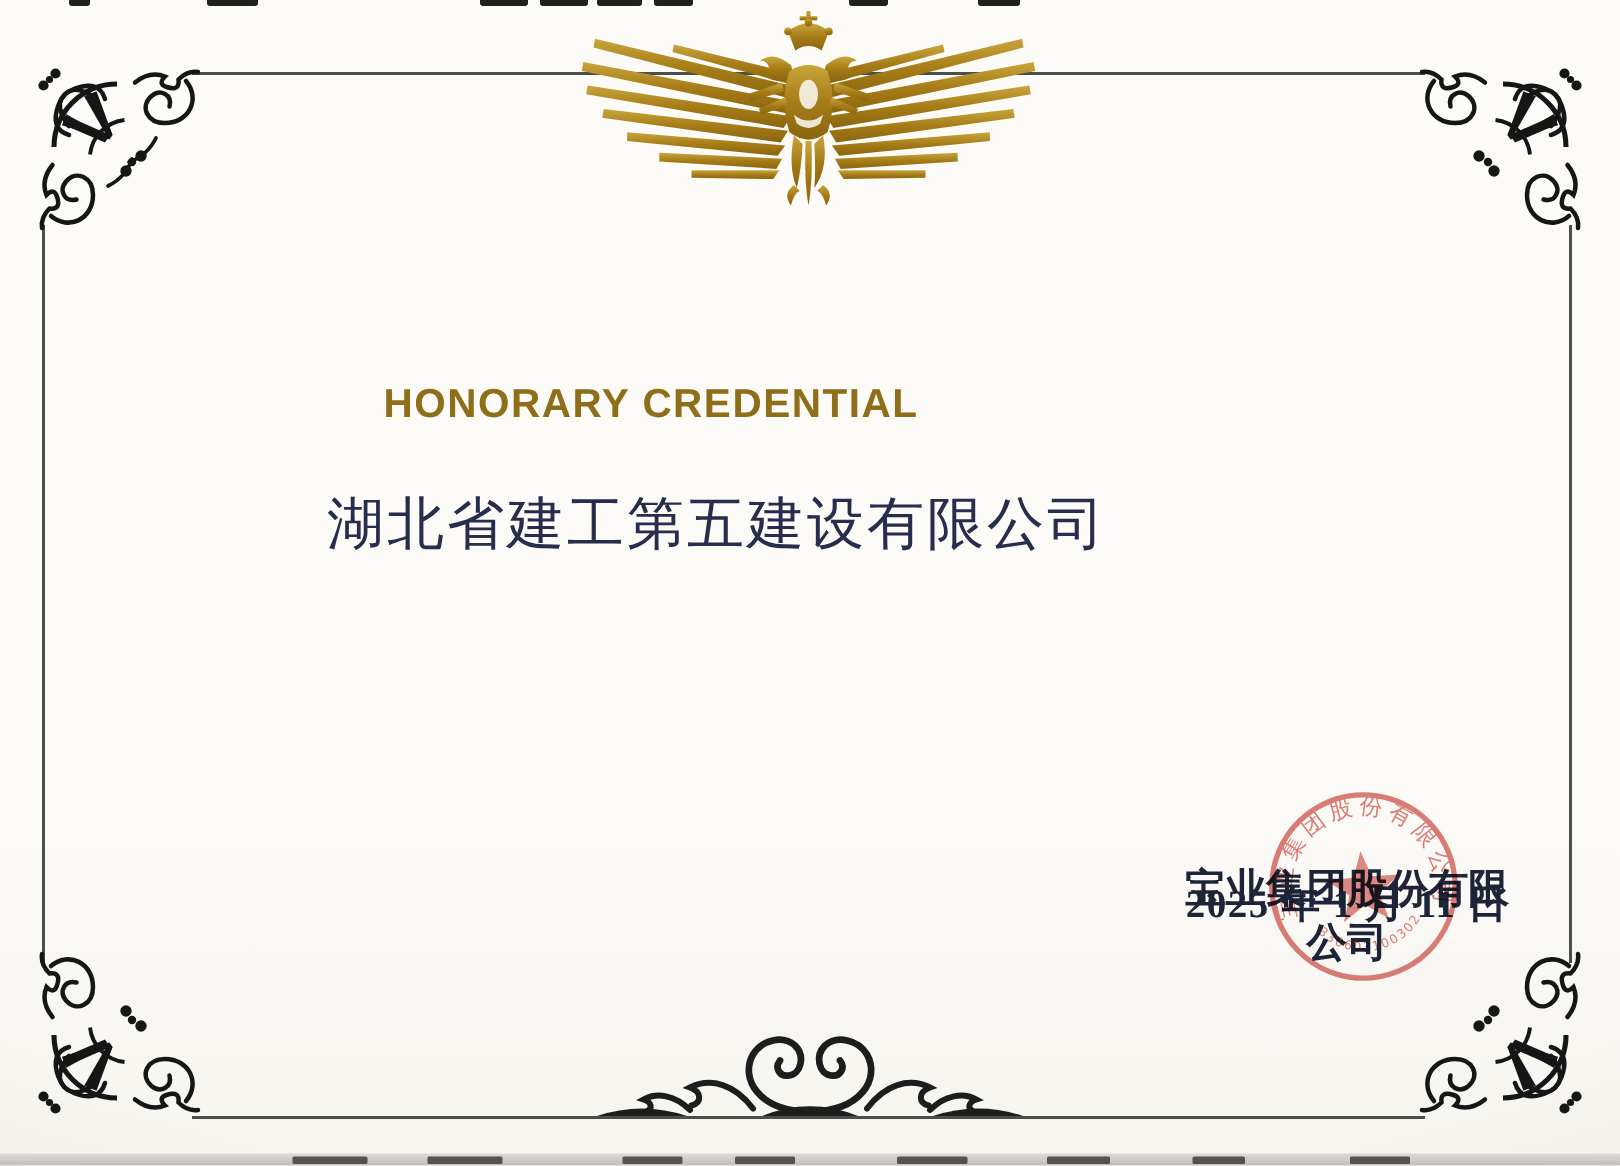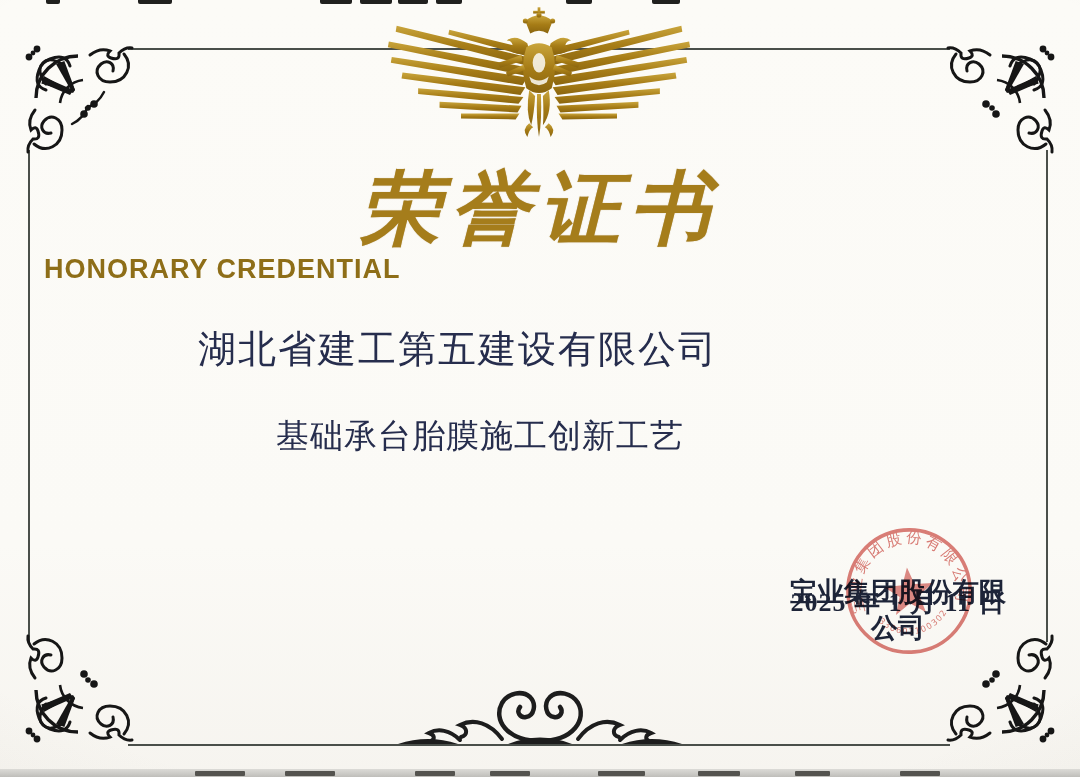--- a/index.html
+++ b/index.html
@@ -27,26 +27,26 @@
   
   .flourish{position:absolute;left:390px;top:687px;width:300px;height:60px;color:#1d1d1d;}
   
   .title-cn{
     position:absolute;left:0;top:156px;width:1080px;text-align:center;
     font-size:80px;font-weight:700;letter-spacing:10px;color:#a57d1b;
     text-shadow:0 0 1px rgba(140,100,20,.55);
     font-style:italic;
   }
   .title-en{
-    position:absolute;left:0;top:254px;width:868px;
+    position:absolute;left:0;top:254px;width:868px;text-align:center;
     font-family:"Liberation Sans","DejaVu Sans",sans-serif;
-    font-size:27px;font-weight:700;letter-spacing:1px;color:#8e6e18;margin-left:44px;
+    font-size:27px;font-weight:700;letter-spacing:1px;color:#8e6e18;
   }
   .recipient{
-    position:absolute;left:198px;top:324px;
+    position:absolute;left:218px;top:324px;
     font-size:38px;color:#262d4d;letter-spacing:2px;
   }
   .ach1{
     position:absolute;left:276px;top:414px;
     font-size:33px;color:#262d4d;letter-spacing:1px;
   }
   .ach2{
     position:absolute;left:213px;top:464px;
     font-size:33px;color:#262d4d;letter-spacing:1px;
   }
@@ -255,24 +255,22 @@
       <path d="M70 53 C60 43 48 41 39 46 C45 48 45 52 41 54"></path>
       <path d="M230 53 C240 43 252 41 261 46 C255 48 255 52 259 54"></path>
     </g>
     <g fill="currentColor">
       <path d="M8 57 Q38 47 68 57 Z"></path>
       <path d="M292 57 Q262 47 232 57 Z"></path>
       <path d="M118 57 Q150 44 182 57 Z"></path>
     </g>
   </svg>
 
-  <div class="title-cn">荣誉证书</div>
   <div class="title-en">HONORARY CREDENTIAL</div>
   <div class="recipient">湖北省建工第五建设有限公司</div>
-  <div class="ach1">基础承台胎膜施工创新工艺</div>
   <div class="issuer">宝业集团股份有限公司</div>
   <div class="date">2025 年 1 月 11 日</div>
 
   <svg class="seal" viewBox="0 0 140 140" aria-hidden="true">
     <defs>
       <path id="sealTop" d="M24 86.8 A49 49 0 1 1 116 86.8" fill="none"></path>
       <path id="sealBottom" d="M34 95.2 A44 44 0 0 0 106 95.2" fill="none"></path>
     </defs>
     <circle cx="70" cy="70" r="62" fill="none" stroke="currentColor" stroke-width="3.6"></circle>
     <polygon fill="currentColor" opacity=".9" points="70,46 76.2,63.5 94.7,64 80,75.2 85.3,93 70,82.5 54.7,93 60,75.2 45.3,64 63.8,63.5"></polygon>

